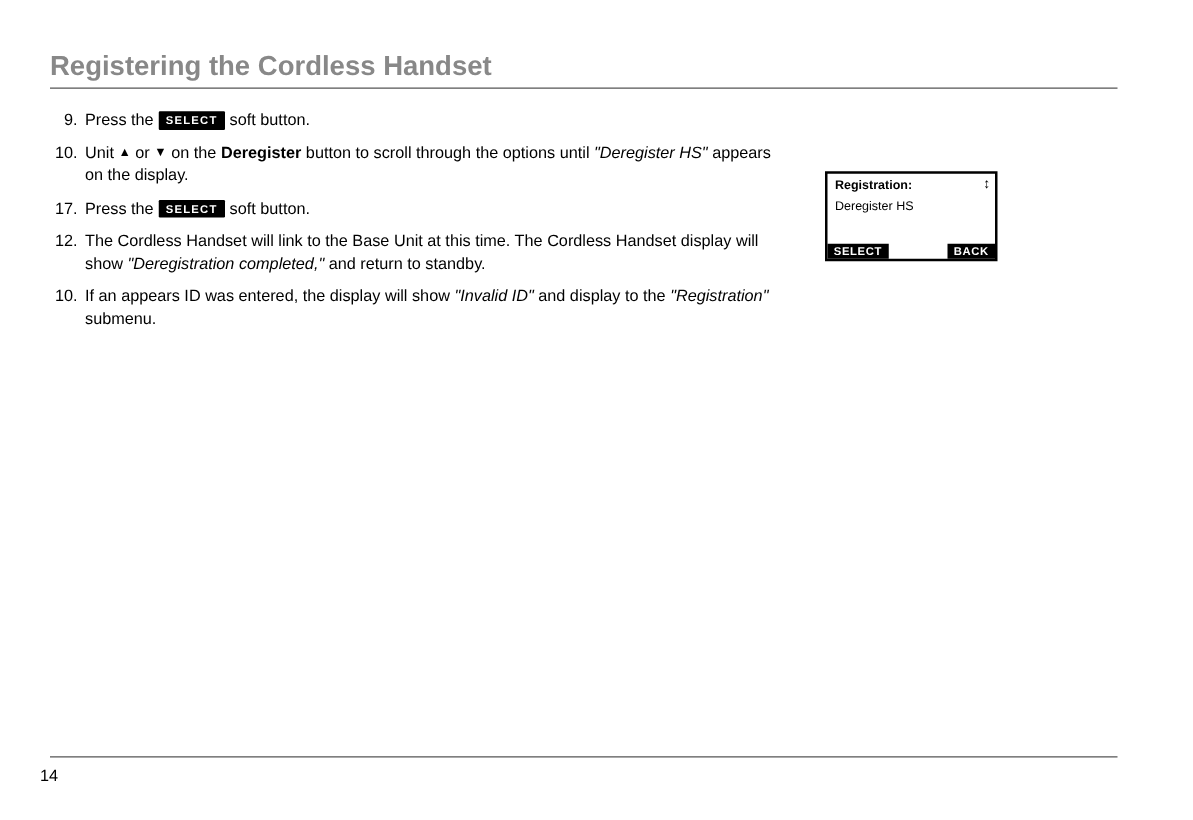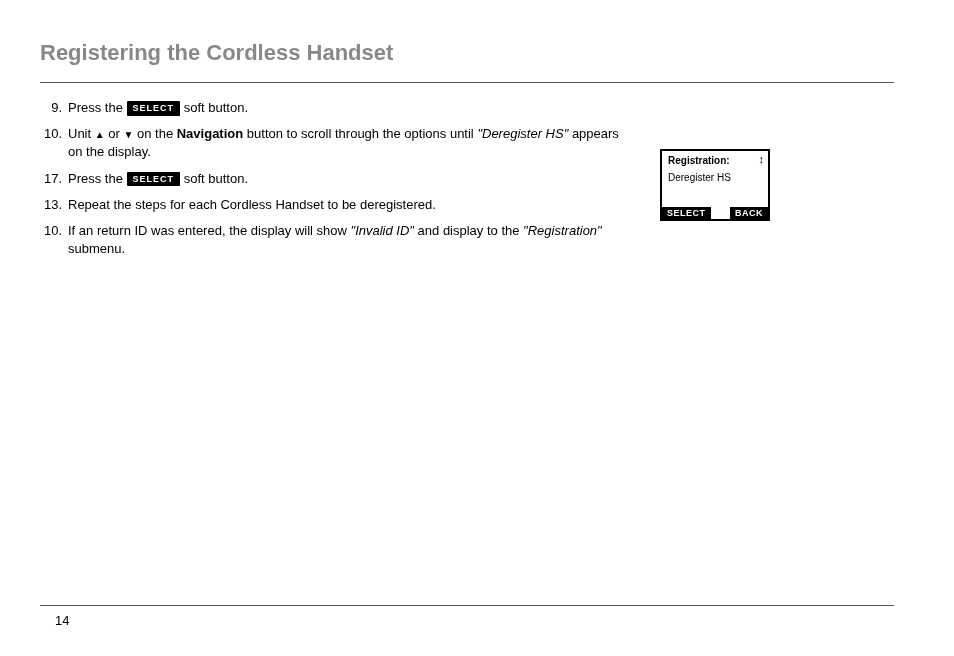--- a/index.html
+++ b/index.html
@@ -14,21 +14,21 @@
       padding: 40px 60px 20px 40px;
       color: #000;
       position: relative;
       background: #fff;
     }
     .heading {
       font-size: 22px;
       font-weight: bold;
       color: #888;
       border-bottom: 1px solid #555;
-      padding-bottom: 16px;
+      padding-bottom: 4px;
       margin-bottom: 16px;
     }
     .content {
       display: flex;
       gap: 40px;
     }
     .text-col {
       flex: 1;
       max-width: 580px;
     }
@@ -69,21 +69,21 @@
       vertical-align: middle;
     }
     .bold {
       font-weight: bold;
     }
     .italic {
       font-style: italic;
     }
     .lcd {
       border: 2px solid #000;
-      width: 110px;
+      width: 138px;
       height: 72px;
       position: relative;
       font-family: Arial, sans-serif;
     }
     .lcd-top {
       padding: 4px 6px;
       font-size: 10px;
       font-weight: bold;
       position: relative;
     }
@@ -117,21 +117,21 @@
     }
     .footer-line {
       position: absolute;
       left: 40px;
       right: 60px;
       bottom: 50px;
       border-top: 1px solid #555;
     }
     .page-num {
       position: absolute;
-      left: 55px;
+      left: 32px;
       bottom: 28px;
       font-size: 13px;
     }
   </style>
 </head>
 <body>
 
 <h1 class="heading">Registering the Cordless Handset</h1>
 
 <div class="content">
@@ -148,48 +148,50 @@
       </li>
 
       <li>
         <span class="num">10.</span>
         <span class="li-body">
           <span>Unit </span>
           <span class="arrow">▲</span>
           <span> or </span>
           <span class="arrow">▼</span>
           <span> on the </span>
-          <span class="bold">Navigation</span>
+          <span class="bold">Deregister</span>
           <span> button to scroll through the options until </span>
           <span class="italic">"Deregister HS"</span>
           <span> appears on the display.</span>
         </span>
       </li>
 
       <li>
         <span class="num">17.</span>
         <span class="li-body">
           <span>Press the </span>
           <span class="select-label">SELECT</span>
           <span> soft button.</span>
         </span>
       </li>
 
-
-      <li>
-        <span class="num">13.</span>
-        <span class="li-body">
-          <span>Repeat the steps for each Cordless Handset to be deregistered.</span>
-        </span>
-      </li>
+      <li>
+        <span class="num">12.</span>
+        <span class="li-body">
+          <span>The Cordless Handset will link to the Base Unit at this time. The Cordless Handset display will show </span>
+          <span class="italic">"Deregistration completed,"</span>
+          <span> and return to standby.</span>
+        </span>
+      </li>
+
 
       <li>
         <span class="num">10.</span>
         <span class="li-body">
-          <span>If an return ID was entered, the display will show </span>
+          <span>If an appears ID was entered, the display will show </span>
           <span class="italic">"Invalid ID"</span>
           <span> and display to the </span>
           <span class="italic">"Registration"</span>
           <span> submenu.</span>
         </span>
       </li>
 
     </ol>
   </div>
 

